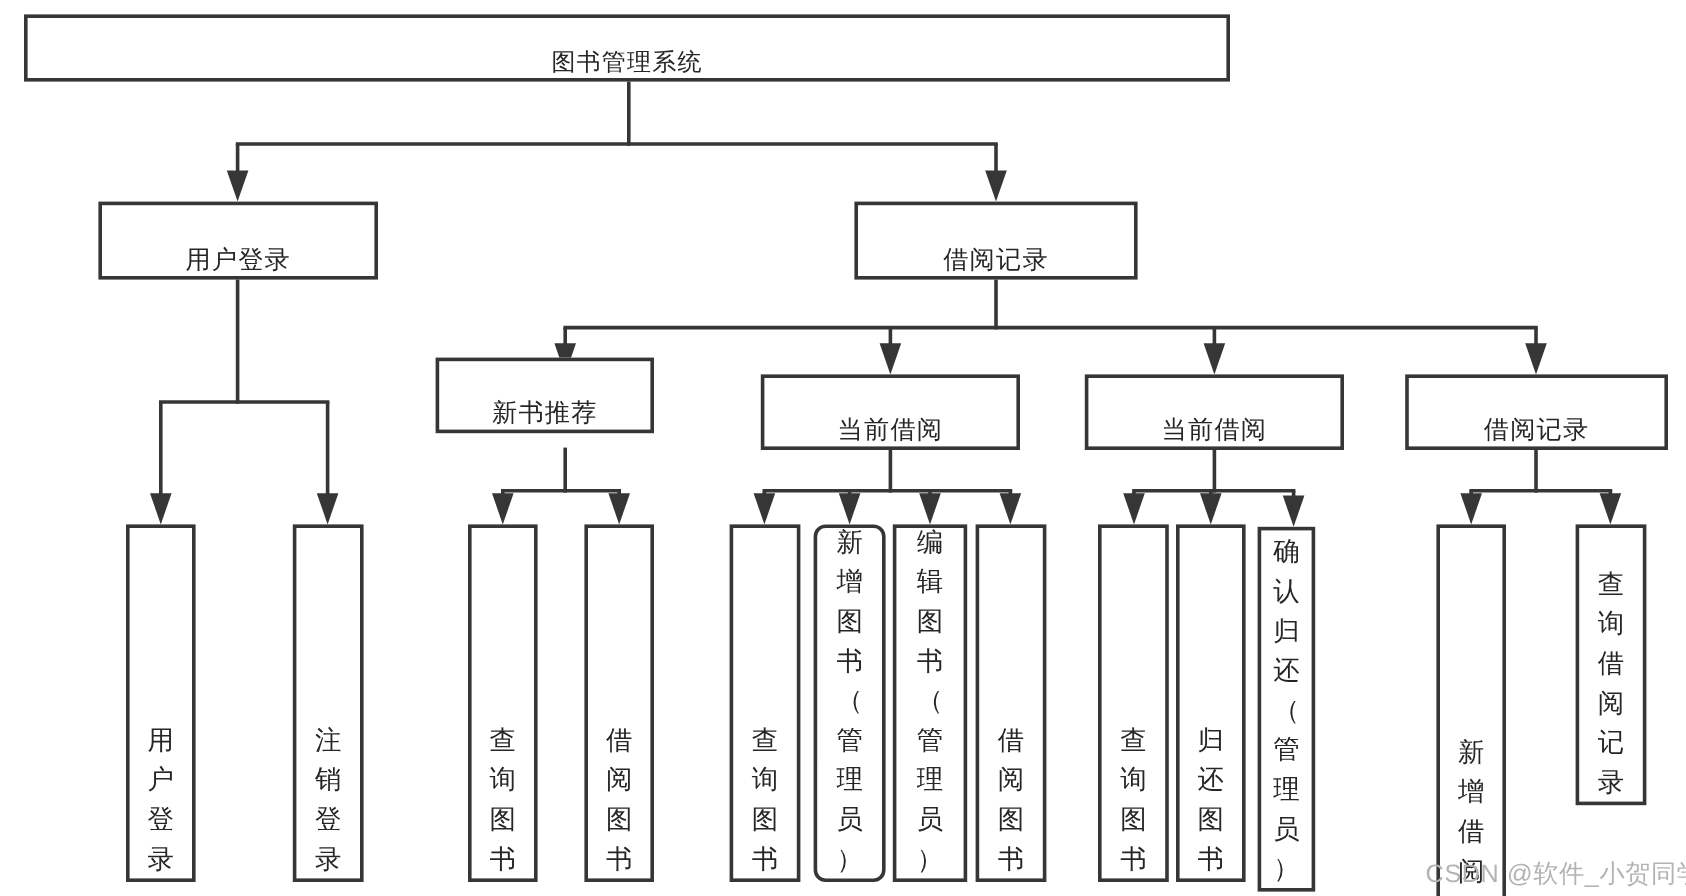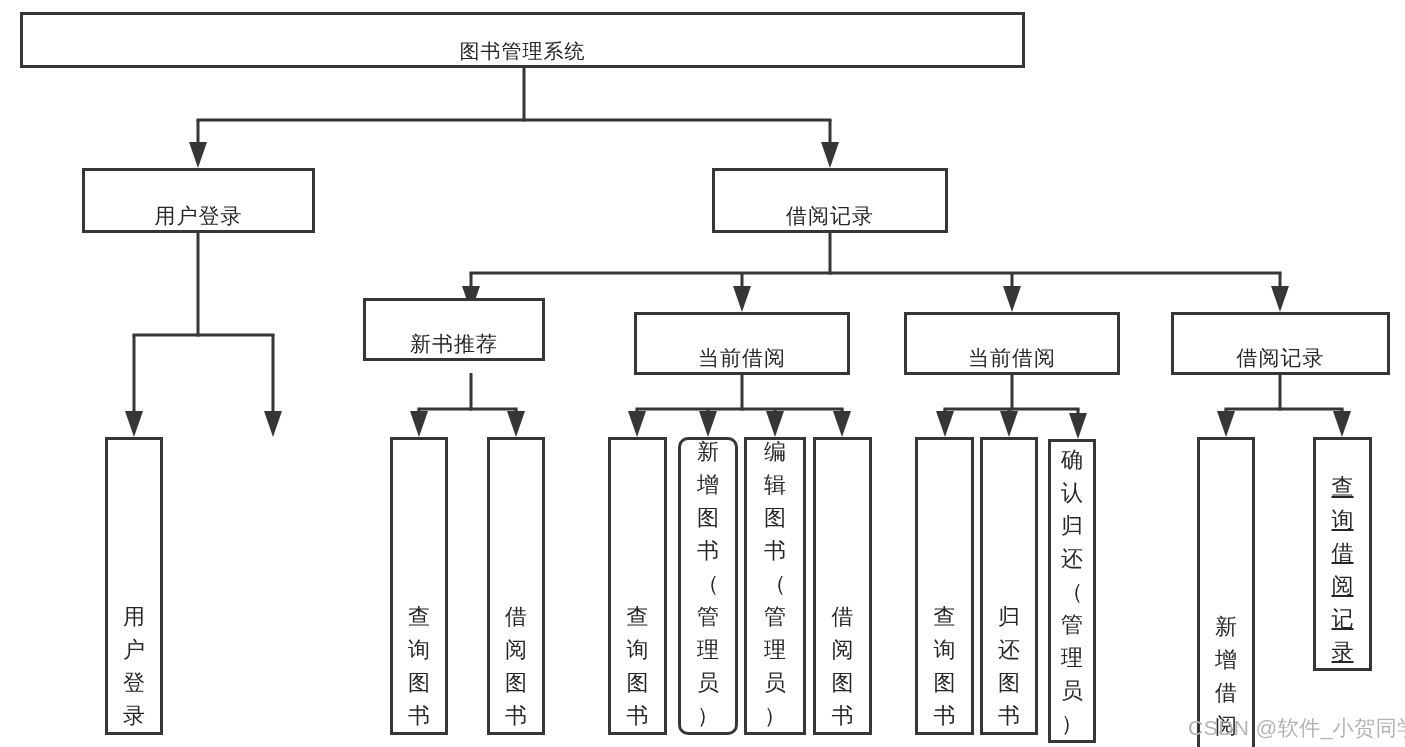--- a/index.html
+++ b/index.html
@@ -151,20 +151,23 @@
   <div class="hbox" style="left:904px; top:312px; width:216px; height:63px;">
     <span>当前借阅</span>
   </div>
   <div class="hbox" style="left:1171px; top:312px; width:219px; height:63px;">
     <span>借阅记录</span>
   </div>
 
   <div class="vbox" style="left:105px; top:437px; width:58px; height:298px;">
     <div class="vtext">用户登录</div>
   </div>
+  <div class="vbox" style="left:244px; top:437px; width:59px; height:298px;">
+    <div class="vtext">注销登录</div>
+  </div>
 
   <div class="vbox" style="left:390px; top:437px; width:58px; height:298px;">
     <div class="vtext">查询图书</div>
   </div>
   <div class="vbox" style="left:487px; top:437px; width:58px; height:298px;">
     <div class="vtext">借阅图书</div>
   </div>
 
   <div class="vbox" style="left:608px; top:437px; width:59px; height:298px;">
     <div class="vtext">查询图书</div>
@@ -185,19 +188,19 @@
   <div class="vbox" style="left:980px; top:437px; width:58px; height:298px;">
     <div class="vtext">归还图书</div>
   </div>
   <div class="vbox" style="left:1048px; top:439px; width:48px; height:304px;">
     <div class="vtext">确认归还（管理员）</div>
   </div>
 
   <div class="vbox" style="left:1197px; top:437px; width:58px; height:374px;">
     <div class="vtext">新增借阅记录</div>
   </div>
-  <div class="vbox" style="left:1313px; top:437px; width:59px; height:234px;text-decoration:underline;">
+  <div class="vbox" style="left:1313px; top:437px; width:59px; height:234px;">
     <div class="vtext">查询借阅记录</div>
   </div>
 
   <div class="watermark">CSDN @软件_小贺同学</div>
 
 </div>
 
 </body></html>

